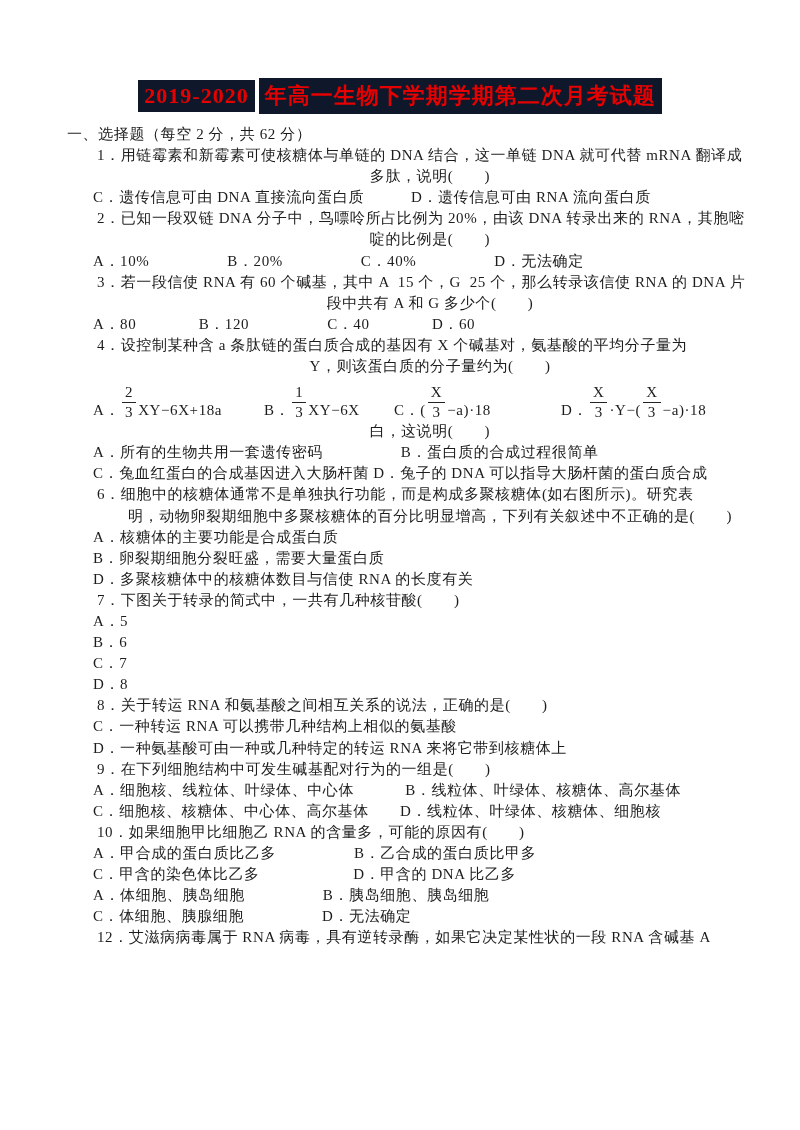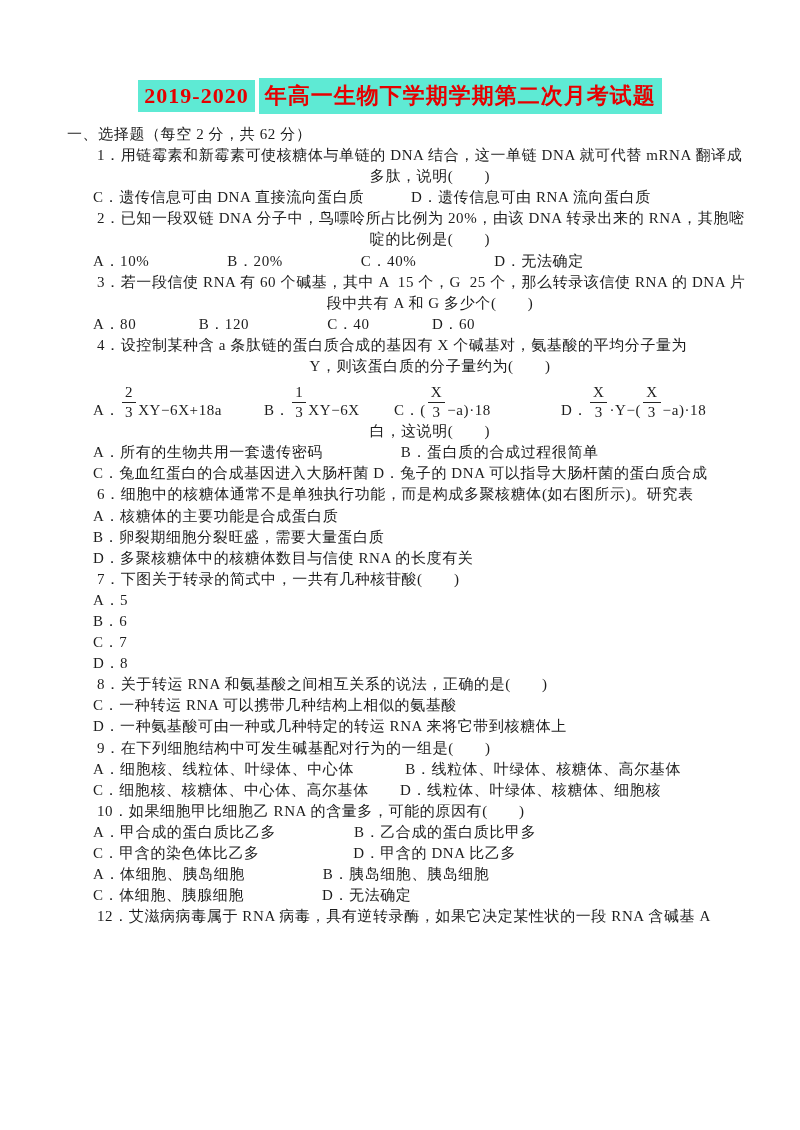--- a/index.html
+++ b/index.html
@@ -19,21 +19,21 @@
   .title-row {
     position: absolute;
     top: 78px;
     left: 0;
     width: 100%;
     text-align: center;
     white-space: nowrap;
   }
   .title-seg {
     display: inline-block;
-    background: #5eead4;
+    background: #0f172a;
     color: #e60000;
     font-size: 22px;
     font-weight: bold;
     letter-spacing: 1px;
     padding: 3px 6px;
   }
   .title-seg + .title-seg { }
   .exam-body {
     position: absolute;
     left: 67px;
@@ -102,20 +102,21 @@
       <div class="line ind-q">3．若一段信使 RNA 有 60 个碱基，其中 A  15 个，G  25 个，那么转录该信使 RNA 的 DNA 片</div>
       <div class="line ind-w">段中共有 A 和 G 多少个(　　)</div>
       <div class="line ind-o">A．80　　　　B．120　　　　　C．40　　　　D．60</div>
       <div class="line ind-q">4．设控制某种含 a 条肽链的蛋白质合成的基因有 X 个碱基对，氨基酸的平均分子量为</div>
       <div class="line ind-w">Y，则该蛋白质的分子量约为(　　)</div>
       <div class="line frac-row" style="height: 44px;"><span class="fr-opt" style="min-width: 171px;"><span class="fr-lbl">A．</span><span class="frac"><span class="fn">2</span><span class="fd">3</span></span><span class="fr-txt">XY−6X+18a</span></span><span class="fr-opt" style="min-width: 130px;"><span class="fr-lbl">B．</span><span class="frac"><span class="fn">1</span><span class="fd">3</span></span><span class="fr-txt">XY−6X</span></span><span class="fr-opt" style="min-width: 167px;"><span class="fr-lbl">C．</span><span class="fr-txt">(</span><span class="frac"><span class="fn">X</span><span class="fd">3</span></span><span class="fr-txt">−a)·18</span></span><span class="fr-opt"><span class="fr-lbl">D．</span><span class="frac"><span class="fn">X</span><span class="fd">3</span></span><span class="fr-txt">·Y−(</span><span class="frac"><span class="fn">X</span><span class="fd">3</span></span><span class="fr-txt">−a)·18</span></span></div>
       <div class="line ind-w">白，这说明(　　)</div>
       <div class="line ind-o">A．所有的生物共用一套遗传密码　　　　　B．蛋白质的合成过程很简单</div>
       <div class="line ind-o">C．兔血红蛋白的合成基因进入大肠杆菌 D．兔子的 DNA 可以指导大肠杆菌的蛋白质合成</div>
       <div class="line ind-q">6．细胞中的核糖体通常不是单独执行功能，而是构成多聚核糖体(如右图所示)。研究表</div>
+      <div class="line ind-w">明，动物卵裂期细胞中多聚核糖体的百分比明显增高，下列有关叙述中不正确的是(　　)</div>
       <div class="line ind-o">A．核糖体的主要功能是合成蛋白质</div>
       <div class="line ind-o">B．卵裂期细胞分裂旺盛，需要大量蛋白质</div>
       <div class="line ind-o">D．多聚核糖体中的核糖体数目与信使 RNA 的长度有关</div>
       <div class="line ind-q">7．下图关于转录的简式中，一共有几种核苷酸(　　)</div>
       <div class="line ind-o">A．5</div>
       <div class="line ind-o">B．6</div>
       <div class="line ind-o">C．7</div>
       <div class="line ind-o">D．8</div>
       <div class="line ind-q">8．关于转运 RNA 和氨基酸之间相互关系的说法，正确的是(　　)</div>
       <div class="line ind-o">C．一种转运 RNA 可以携带几种结构上相似的氨基酸</div>

